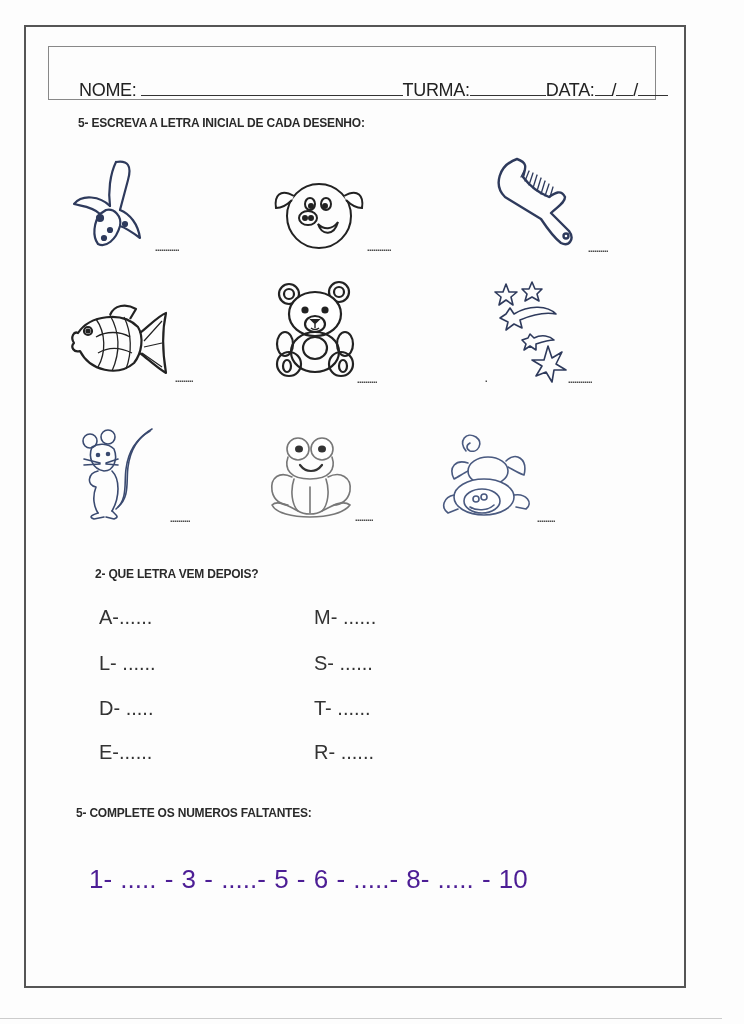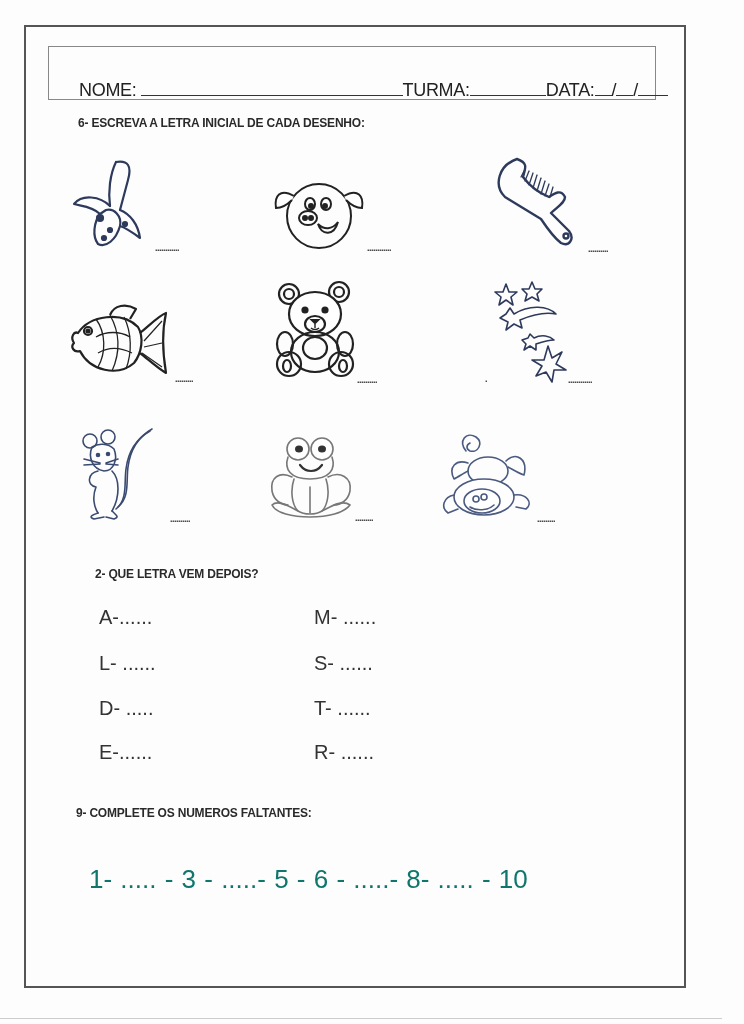--- a/index.html
+++ b/index.html
@@ -27,38 +27,38 @@
     position: absolute; font-size: 12px; font-weight: bold; letter-spacing: -0.2px; color: #2a2a2a;
   }
   .pic { position: absolute; }
   .dots {
     position: absolute; font-size: 9px; letter-spacing: -0.5px; color: #333; font-weight: bold;
   }
   .letter-item {
     position: absolute; font-size: 20px; color: #333;
   }
   .numbers {
-    position: absolute; left: 89px; top: 864px; font-size: 26px; color: #0f766e; white-space: nowrap;
+    position: absolute; left: 89px; top: 864px; font-size: 26px; color: #4c1d95; white-space: nowrap;
     word-spacing: 1px;
   }
   svg { overflow: visible; }
 </style>
 </head>
 <body>
 
 <div class="outer-border"></div>
 <div class="bottom-rule"></div>
 
 <div class="header-box">
   <div class="header-line">
     <span>NOME:</span><span class="blank" style="width:262px;margin-left:4px;"></span><span>TURMA:</span><span class="blank" style="width:76px;"></span><span>DATA:</span><span class="blank" style="width:17px;"></span><span>/</span><span class="blank" style="width:17px;"></span><span>/</span><span class="blank" style="width:30px;"></span>
   </div>
 </div>
 
-<div class="q-title" style="left:78px; top:116px;">6-  ESCREVA A LETRA INICIAL DE CADA DESENHO:</div>
+<div class="q-title" style="left:78px; top:116px;">5-  ESCREVA A LETRA INICIAL DE CADA DESENHO:</div>
 
 <svg class="pic" style="left:70px; top:158px;" width="80" height="92" fill="none" stroke="#2e3a5c" stroke-width="2.2" stroke-linecap="round" stroke-linejoin="round">
   <path d="M46 4 C58 2 62 8 58 22 L50 52"></path>
   <path d="M46 4 C40 16 38 34 40 48"></path>
   <path d="M40 48 C30 38 12 36 4 46 C10 48 22 48 30 56"></path>
   <path d="M50 52 C60 56 68 66 70 80 C62 74 56 70 50 68"></path>
   <path d="M30 56 C24 64 22 78 28 86 C36 90 46 82 50 68 C52 58 44 50 36 52 Z"></path>
   <circle cx="30" cy="60" r="3" fill="#2e3a5c"></circle>
   <circle cx="40" cy="72" r="2" fill="#2e3a5c"></circle>
   <circle cx="34" cy="80" r="2" fill="#2e3a5c"></circle>
@@ -193,14 +193,14 @@
 <div class="letter-item" style="left:99px; top:606px;">A-......</div>
 <div class="letter-item" style="left:99px; top:652px;">L- ......</div>
 <div class="letter-item" style="left:99px; top:697px;">D- .....</div>
 <div class="letter-item" style="left:99px; top:741px;">E-......</div>
 
 <div class="letter-item" style="left:314px; top:606px;">M- ......</div>
 <div class="letter-item" style="left:314px; top:652px;">S- ......</div>
 <div class="letter-item" style="left:314px; top:697px;">T- ......</div>
 <div class="letter-item" style="left:314px; top:741px;">R- ......</div>
 
-<div class="q-title" style="left:76px; top:806px;">9-  COMPLETE OS NUMEROS FALTANTES:</div>
+<div class="q-title" style="left:76px; top:806px;">5-  COMPLETE OS NUMEROS FALTANTES:</div>
 <div class="numbers">1-  ..... - 3 - .....- 5 - 6 - .....- 8- ..... - 10</div>
 
 </body></html>

